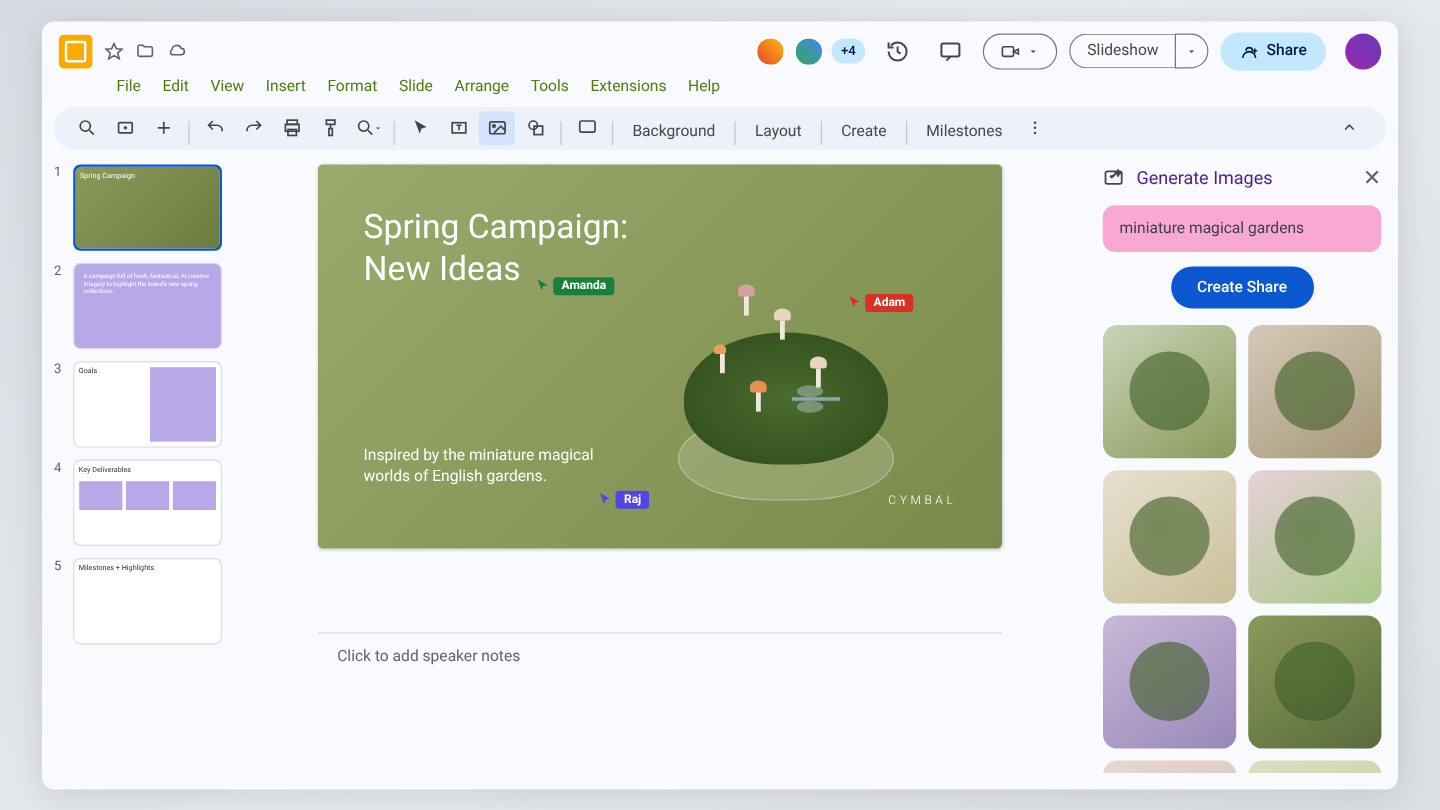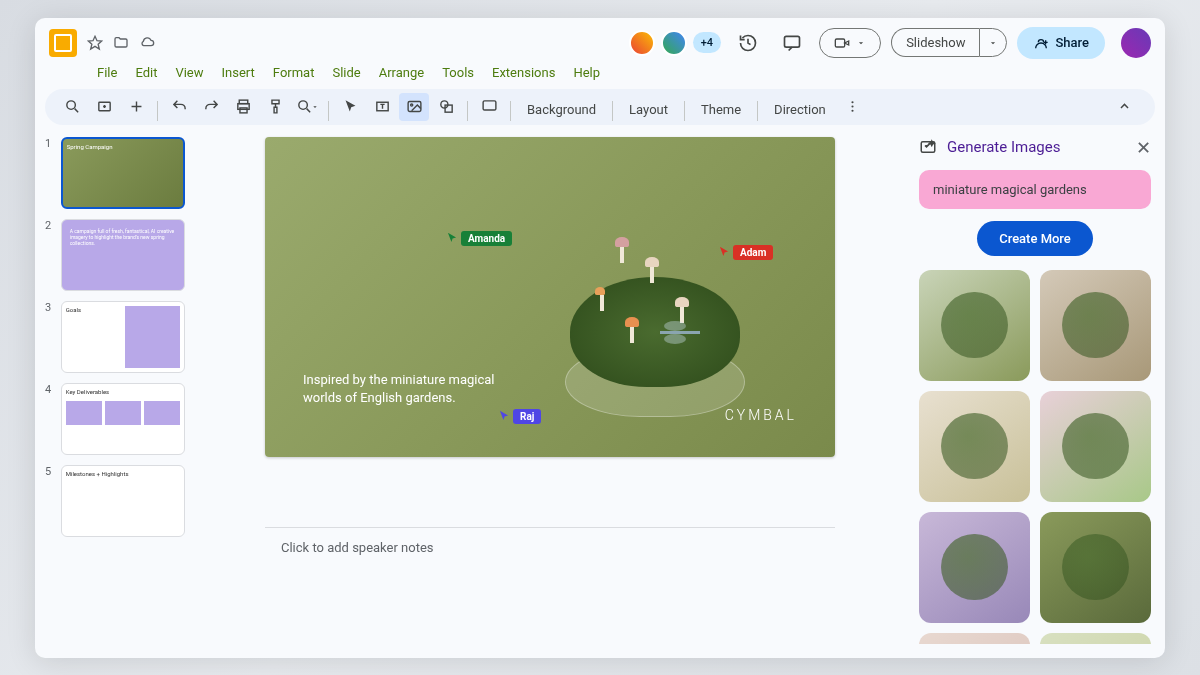--- a/index.html
+++ b/index.html
@@ -46,41 +46,41 @@
 .thumb3 .hdr{font-size:6px;color:#333;margin-bottom:2px}
 .thumb3 .blk{position:absolute;right:4px;top:4px;bottom:4px;width:55px;background:#b8a8e8}
 .thumb4 .hdr{font-size:6px;color:#333}
 .thumb4 .boxes{display:flex;gap:3px;margin-top:6px}
 .thumb4 .box{width:36px;height:24px;background:#b8a8e8}
 .thumb5 .hdr{font-size:6px;color:#333}
 .canvas-area{flex:1;display:flex;flex-direction:column;align-items:center;padding:0 12px;overflow:hidden}
 .canvas{width:570px;height:320px;background:linear-gradient(135deg,#9aaa6d 0%,#8a9a5b 50%,#7a8a4b 100%);border-radius:4px;position:relative;margin-top:4px;box-shadow:0 1px 3px rgba(0,0,0,.2)}
 .slide-title{position:absolute;top:34px;left:38px;color:#fff;font-size:28px;font-weight:400;line-height:1.25}
 .slide-sub{position:absolute;bottom:49px;left:38px;color:#fff;font-size:13px;line-height:1.4}
-.brand{position:absolute;bottom:34px;right:38px;color:#fff;font-size:14px;letter-spacing:3px;font-weight:300}
+.brand{position:absolute;bottom:34px;right:38px;color:#fff;font-size:10px;letter-spacing:3px;font-weight:300}
 .garden{position:absolute;right:40px;top:60px;width:280px;height:230px}
 .bowl{position:absolute;bottom:10px;left:50%;transform:translateX(-50%);width:180px;height:70px;border-radius:50%/60%;background:rgba(255,255,255,.15);border:1px solid rgba(255,255,255,.3)}
 .moss{position:absolute;bottom:40px;left:50%;transform:translateX(-50%);width:170px;height:110px;background:radial-gradient(ellipse at center,#4a6b2f,#2d4a1a);border-radius:50% 50% 45% 45%}
 .mushroom{position:absolute;width:14px;height:24px}
 .mushroom .cap{width:14px;height:10px;border-radius:50% 50% 20% 20%;background:#e8d5c0}
 .mushroom .stem{width:4px;height:16px;background:#f0e8d8;margin:0 auto}
 .mushroom.m1{top:40px;left:100px}.mushroom.m1 .cap{background:#d4a0a0}
 .mushroom.m2{top:60px;left:130px}
 .mushroom.m3{top:90px;left:80px}.mushroom.m3 .cap{background:#e8a05a;width:10px;height:8px}
 .mushroom.m4{top:100px;left:160px}
 .mushroom.m5{top:120px;left:110px}.mushroom.m5 .cap{background:#e89050}
 .dragonfly{position:absolute;top:120px;left:145px;width:50px;height:30px}
 .dragonfly .body{width:40px;height:3px;background:#8aa5b0;position:absolute;top:14px}
 .dragonfly .wing{width:22px;height:10px;background:rgba(200,220,230,.4);border-radius:50%;position:absolute}
 .dragonfly .w1{top:4px;left:4px}.dragonfly .w2{top:17px;left:4px}
 .cursor-tag{position:absolute;display:flex;align-items:center;gap:2px;z-index:10}
 .cursor-tag svg{width:14px;height:14px}
 .cursor-tag .lbl{color:#fff;font-size:10px;padding:2px 7px;border-radius:3px;font-weight:700}
 .c-amanda{top:94px;left:180px}.c-amanda .lbl{background:#188038}.c-amanda svg{fill:#188038}
-.c-adam{top:108px;left:452px}.c-adam .lbl{background:#d93025}.c-adam svg{fill:#d93025}
+.c-adam{top:108px;left:440px}.c-adam .lbl{background:#d93025}.c-adam svg{fill:#d93025}
 .c-raj{top:272px;left:232px}.c-raj .lbl{background:#4f46e5}.c-raj svg{fill:#4f46e5}
 .speaker-notes{width:570px;margin-top:70px;padding:12px 16px;color:#5f6368;font-size:13px;border-top:1px solid #dadce0;text-align:left}
 .sidepanel{width:260px;padding:0 14px 14px;display:flex;flex-direction:column}
 .panel-header{display:flex;align-items:center;gap:10px;padding:4px 0 12px}
 .panel-header svg{width:18px;height:18px;color:#444746}
 .panel-title{font-size:15px;font-weight:400;color:#4c1d95;flex:1}
 .close-x{color:#5f6368;cursor:pointer;font-size:18px}
 .prompt-input{width:100%;border:none;background:#f9a8d4;border-radius:10px;padding:12px 14px;font-size:13px;color:#3c4043;margin-bottom:12px}
 .create-btn{background:#0b57d0;color:#fff;border:none;border-radius:20px;padding:10px 22px;font-size:13px;font-weight:500;align-self:center;margin-bottom:14px;cursor:pointer}
 .image-grid{display:grid;grid-template-columns:1fr 1fr;gap:10px;overflow-y:auto;flex:1}
@@ -256,23 +256,23 @@
         <svg viewBox="0 0 24 24" fill="none" stroke="currentColor" stroke-width="2">
           <rect x="3" y="4" width="18" height="13" rx="2"></rect>
           <path d="M12 10h0M8 10h0M16 10h0"></path>
         </svg>
       </button>
     <div class="tsep"></div>
     <span class="ttext">Background</span>
     <div class="tsep"></div>
     <span class="ttext">Layout</span>
     <div class="tsep"></div>
-    <span class="ttext">Theme</span>
-    <div class="tsep"></div>
-    <span class="ttext">Direction</span>
+    <span class="ttext">Create</span>
+    <div class="tsep"></div>
+    <span class="ttext">Milestones</span>
     <button class="tbtn">
         <svg viewBox="0 0 24 24" fill="currentColor">
           <circle cx="12" cy="6" r="1.5"></circle>
           <circle cx="12" cy="12" r="1.5"></circle>
           <circle cx="12" cy="18" r="1.5"></circle>
         </svg>
       </button>
     <div class="spacer"></div>
     <button class="tbtn collapse-btn">
         <svg viewBox="0 0 24 24" fill="none" stroke="currentColor" stroke-width="2">
@@ -305,20 +305,21 @@
             </div></div>
         </div>
       <div class="thumb-item">
           <span class="thumb-num">5</span>
           <div class="thumb thumb5"><span class="hdr">Milestones + Highlights</span></div>
         </div>
     </div>
 
     <div class="canvas-area">
       <div class="canvas">
+        <div class="slide-title"><span>Spring Campaign:</span><br><span>New Ideas</span></div>
         <div class="slide-sub"><span>Inspired by the miniature magical</span><br><span>worlds of English gardens.</span></div>
         <div class="brand">CYMBAL</div>
         <div class="garden">
           <div class="bowl"></div>
             <div class="moss"></div>
           <div class="mushroom m1">
               <div class="cap"></div>
               <div class="stem"></div>
             </div>
           <div class="mushroom m2">
@@ -368,21 +369,21 @@
     <div class="sidepanel">
       <div class="panel-header">
         <svg viewBox="0 0 24 24" fill="none" stroke="currentColor" stroke-width="2">
             <rect x="3" y="5" width="18" height="14" rx="2"></rect>
             <path d="M8 10l2 2 4-4M17 4l1 2 2 1-2 1-1 2-1-2-2-1 2-1z" fill="currentColor"></path>
           </svg>
         <span class="panel-title">Generate Images</span>
         <span class="close-x">✕</span>
       </div>
       <input class="prompt-input" value="miniature magical gardens" style="">
-      <button class="create-btn">Create More</button>
+      <button class="create-btn">Create Share</button>
       <div class="image-grid">
         <div class="gen-img gi1"></div>
         <div class="gen-img gi2"></div>
         <div class="gen-img gi3"></div>
         <div class="gen-img gi4"></div>
         <div class="gen-img gi5"></div>
         <div class="gen-img gi6"></div>
         <div class="gen-img gi7"></div>
         <div class="gen-img gi8"></div>
       </div>

